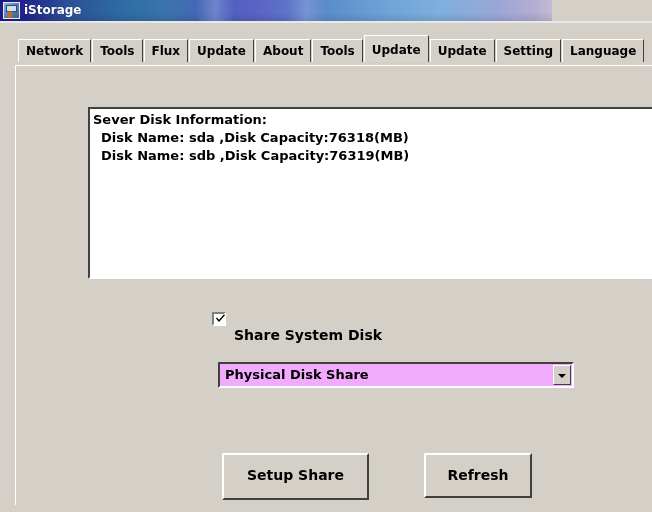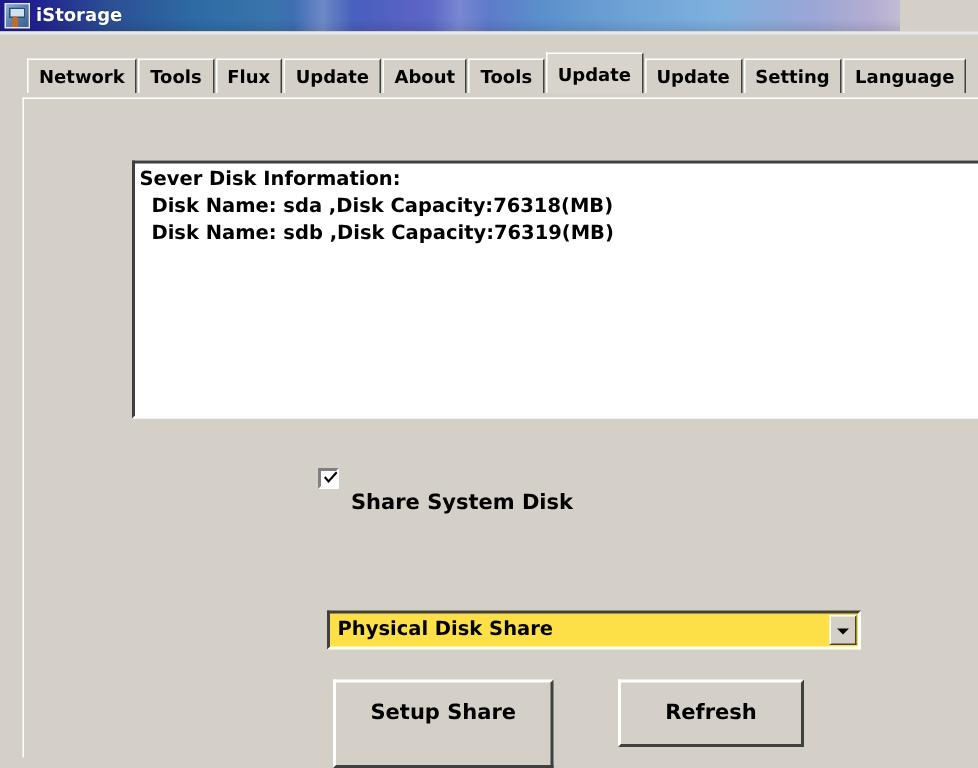--- a/index.html
+++ b/index.html
@@ -21,21 +21,21 @@
     width: 652px;
     height: 512px;
     background: #d4d0c8;
     overflow: hidden;
   }
 
   
   #title-bar {
     position: absolute;
     left: 0; top: 0;
-    width: 600px;
+    width: 552px;
     height: 21px;
     background: linear-gradient(90deg,
         #1a1a8c 0%,
         #21218f 4%,
         #2b4f94 12%,
         #2e6ba4 22%,
         #3a74ac 30%,
         #4a5fbf 40%,
         #5a63c4 46%,
         #5f73c9 52%,
@@ -219,27 +219,26 @@
     line-height: 17px;
     white-space: nowrap;
   }
 
   
   #share-mode-combo {
     position: absolute;
     left: 218px; top: 362px;
     width: 356px;
     height: 26px;
-    background: #fde047;
+    background: #f0abfc;
     border-top: 2px solid #404040;
     border-left: 2px solid #404040;
     border-right: 2px solid #ffffff;
     border-bottom: 2px solid #ffffff;
     box-sizing: border-box;
-    margin-top: 45px;
   }
   #share-mode-value {
     position: absolute;
     left: 5px; top: 3px;
     color: #000000;
     font-size: 13px;
     font-weight: bold;
     font-family: "DejaVu Sans", sans-serif;
     line-height: 16px;
     white-space: nowrap;
@@ -275,26 +274,26 @@
     box-sizing: border-box;
     color: #000000;
     font-size: 14px;
     font-weight: bold;
     font-family: "DejaVu Sans", sans-serif;
     text-align: center;
     cursor: default;
   }
   #setup-share-button {
     left: 222px; top: 453px;
-    width: 147px; height: 59px;
+    width: 147px; height: 47px;
     line-height: 41px;
   }
   #refresh-button {
-    left: 412px; top: 453px;
-    width: 124px; height: 45px;
+    left: 424px; top: 453px;
+    width: 108px; height: 45px;
     line-height: 41px;
   }
 </style>
 </head>
 <body>
 
 <div id="app-window">
 
   <div id="title-bar">
     <div id="title-bar-streaks"></div>

